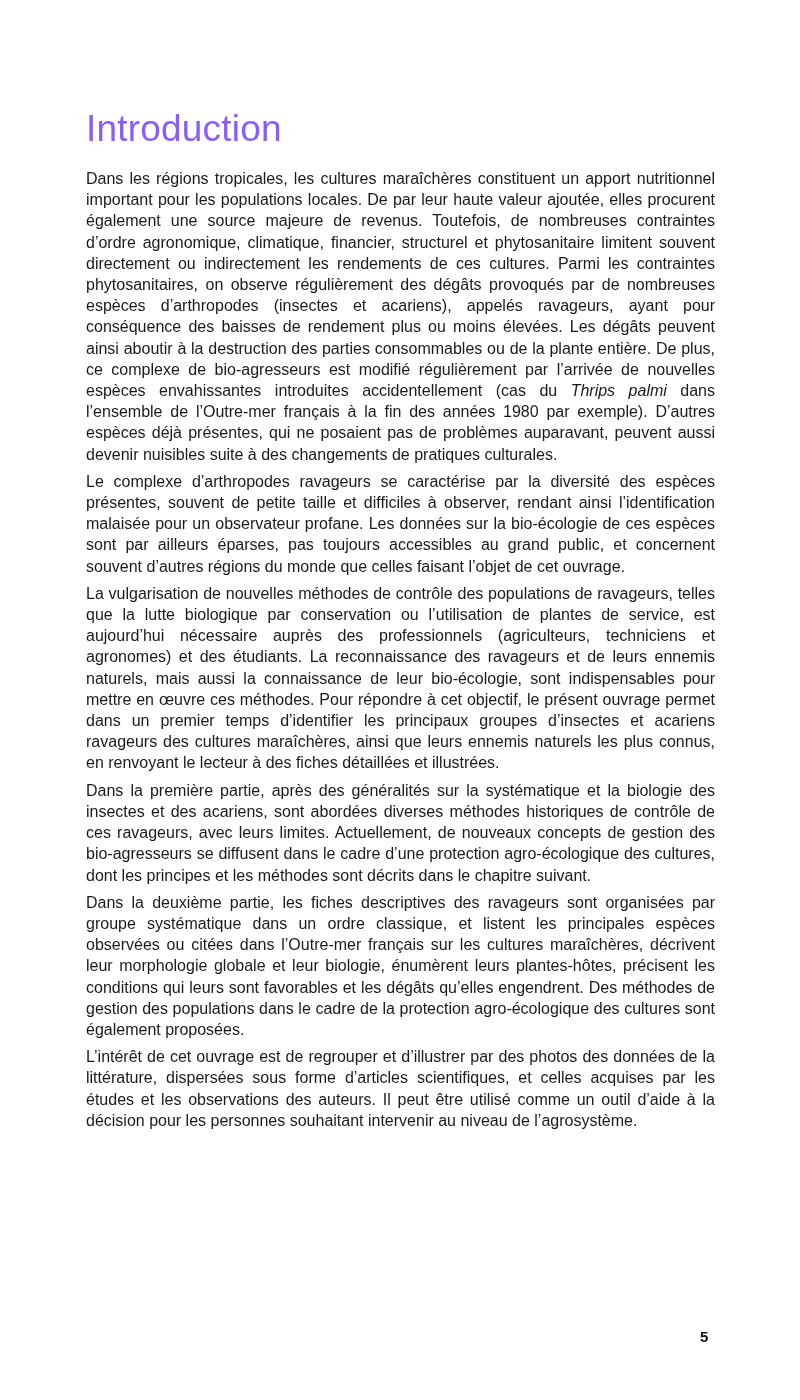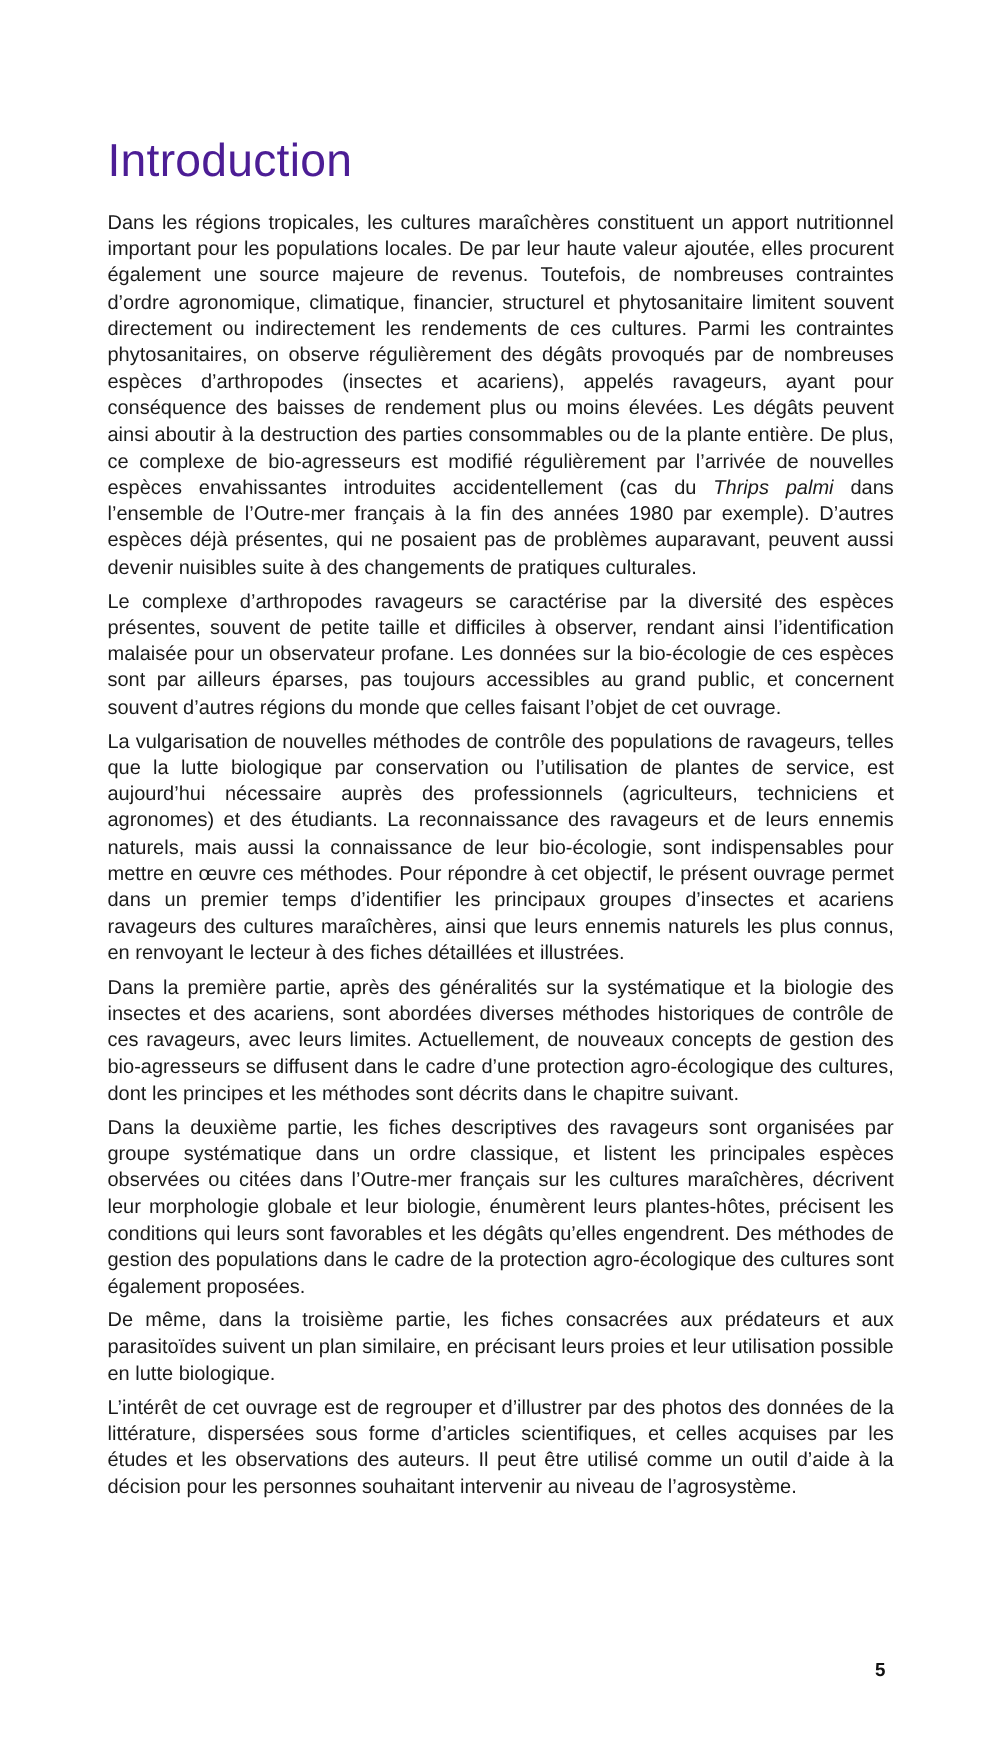--- a/index.html
+++ b/index.html
@@ -20,21 +20,21 @@
       left: 86px;
       top: 104px;
       width: 629px;
     }
     .title {
       font-size: 37px;
       font-weight: normal;
       margin: 0 0 14px 0;
       line-height: 50px;
       letter-spacing: 0.2px;
-      color: #4c1d95;
+      color: #8b5cf6;
     }
     .para {
       font-size: 16px;
       line-height: 21.2px;
       text-align: justify;
       margin: 0 0 6px 0;
       hyphens: manual;
     }
     .para em {
       font-style: italic;
@@ -57,18 +57,17 @@
   <p class="para"><span>Dans les régions tropicales, les cultures maraîchères constituent un apport nutritionnel important pour les populations locales. De par leur haute valeur ajoutée, elles procurent également une source majeure de revenus. Toutefois, de nombreuses contraintes d’ordre agronomique, climatique, financier, structurel et phytosanitaire limitent souvent directement ou indirectement les rendements de ces cultures. Parmi les contraintes phytosanitaires, on observe régulièrement des dégâts provoqués par de nombreuses espèces d’arthropodes (insectes et acariens), appelés ravageurs, ayant pour conséquence des baisses de rendement plus ou moins élevées. Les dégâts peuvent ainsi aboutir à la destruction des parties consommables ou de la plante entière. De plus, ce complexe de bio-agresseurs est modifié régulièrement par l’arrivée de nouvelles espèces envahissantes introduites accidentellement (cas du </span><em>Thrips palmi</em><span> dans l’ensemble de l’Outre-mer français à la fin des années 1980 par exemple). D’autres espèces déjà présentes, qui ne posaient pas de problèmes auparavant, peuvent aussi devenir nuisibles suite à des changements de pratiques culturales.</span></p>
 
   <p class="para">Le complexe d’arthropodes ravageurs se caractérise par la diversité des espèces présentes, souvent de petite taille et difficiles à observer, rendant ainsi l’identification malaisée pour un observateur profane. Les données sur la bio-écologie de ces espèces sont par ailleurs éparses, pas toujours accessibles au grand public, et concernent souvent d’autres régions du monde que celles faisant l’objet de cet ouvrage.</p>
 
   <p class="para">La vulgarisation de nouvelles méthodes de contrôle des populations de ravageurs, telles que la lutte biologique par conservation ou l’utilisation de plantes de service, est aujourd’hui nécessaire auprès des professionnels (agriculteurs, techniciens et agronomes) et des étudiants. La reconnaissance des ravageurs et de leurs ennemis naturels, mais aussi la connaissance de leur bio-écologie, sont indispensables pour mettre en œuvre ces méthodes. Pour répondre à cet objectif, le présent ouvrage permet dans un premier temps d’identifier les principaux groupes d’insectes et acariens ravageurs des cultures maraîchères, ainsi que leurs ennemis naturels les plus connus, en renvoyant le lecteur à des fiches détaillées et illustrées.</p>
 
   <p class="para">Dans la première partie, après des généralités sur la systématique et la biologie des insectes et des acariens, sont abordées diverses méthodes historiques de contrôle de ces ravageurs, avec leurs limites. Actuellement, de nouveaux concepts de gestion des bio-agresseurs se diffusent dans le cadre d’une protection agro-écologique des cultures, dont les principes et les méthodes sont décrits dans le chapitre suivant.</p>
 
   <p class="para">Dans la deuxième partie, les fiches descriptives des ravageurs sont organisées par groupe systématique dans un ordre classique, et listent les principales espèces observées ou citées dans l’Outre-mer français sur les cultures maraîchères, décrivent leur morphologie globale et leur biologie, énumèrent leurs plantes-hôtes, précisent les conditions qui leurs sont favorables et les dégâts qu’elles engendrent. Des méthodes de gestion des populations dans le cadre de la protection agro-écologique des cultures sont également proposées.</p>
 
-  <p class="para">De même, dans la troisième partie, les fiches consacrées aux prédateurs et aux parasitoïdes suivent un plan similaire, en précisant leurs proies et leur utilisation possible en lutte biologique.</p>
 
   <p class="para">L’intérêt de cet ouvrage est de regrouper et d’illustrer par des photos des données de la littérature, dispersées sous forme d’articles scientifiques, et celles acquises par les études et les observations des auteurs. Il peut être utilisé comme un outil d’aide à la décision pour les personnes souhaitant intervenir au niveau de l’agrosystème.</p>
 </div>
 
 <div class="page-number">5</div>
 
 </body></html>

